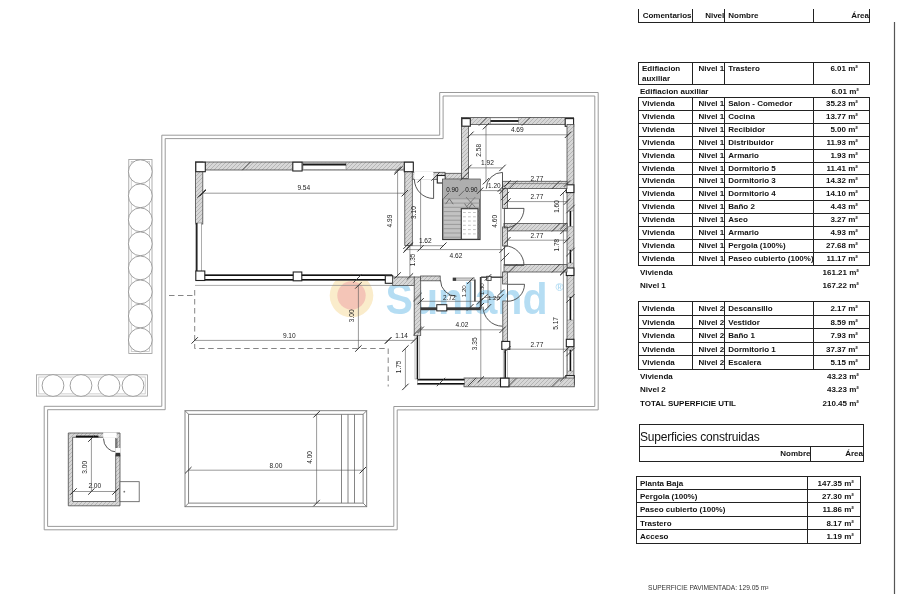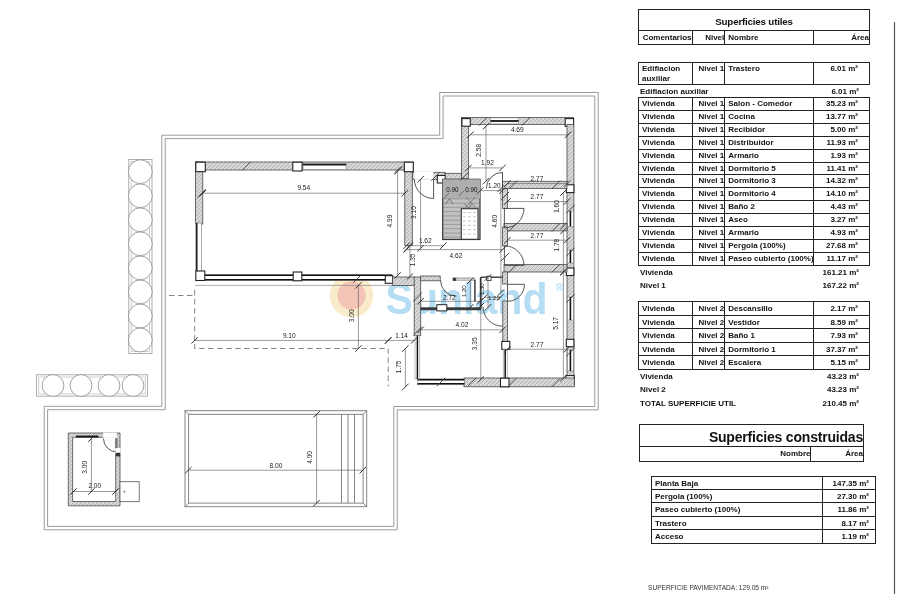--- a/index.html
+++ b/index.html
@@ -465,21 +465,20 @@
 <line x1="405.4" y1="348.5" x2="405.4" y2="386.9" stroke="#555" stroke-width="0.6"></line>
       <line x1="402.2" y1="351.7" x2="408.59999999999997" y2="345.3" stroke="#333" stroke-width="1"></line>
       <line x1="402.2" y1="390.09999999999997" x2="408.59999999999997" y2="383.7" stroke="#333" stroke-width="1"></line>
       <text x="400.9" y="366.9" font-size="6.4" fill="#222" text-anchor="middle" transform="rotate(-90 400.9 366.9)">1.75</text>
 </g>
 </svg>
 <div id="tables">
 
 <div class="tbl" style="left:638px;top:9px;width:232px">
 
-<div style="border:1px solid #222;height:22px;text-align:center;font-weight:bold;font-size:9.8px;letter-spacing:-0.2px;line-height:23px;box-sizing:border-box">Superficies utiles</div>
 
 <div class="trow" style="border:1px solid #222;border-top:none;height:13.5px">
         <div class="c vline ctr" style="width:54px;line-height:13px">Comentarios</div>
         <div class="c vline ctr" style="width:33px;line-height:13px">Nivel</div>
         <div class="c vline name" style="width:90px;line-height:13px">Nombre</div>
         <div class="c ctr" style="width:55px;line-height:13px">Área</div>
       </div>
 </div>
 
 <div class="tbl" style="left:638px;top:61.5px;width:232px;border-top:1px solid #222">
@@ -630,29 +629,29 @@
       </div>
 
 <div class="sub" style="height:13.5px;line-height:13.5px;">
         <span style="padding-left:2px">TOTAL SUPERFICIE UTIL</span>
         <span style="padding-right:11px">210.45 m²</span>
       </div>
 </div>
 
 <div class="tbl" style="left:639px;top:424px;width:225px">
 
-<div style="border:1px solid #222;height:23px;text-align:right;font-weight:bold;font-size:14px;letter-spacing:-0.2px;line-height:24px;box-sizing:border-box">Superficies construidas</div>
+<div style="border:1px solid #222;height:23px;text-align:left;font-weight:normal;font-size:12px;letter-spacing:-0.2px;line-height:24px;box-sizing:border-box">Superficies construidas</div>
 
 <div class="trow" style="border:1px solid #222;border-top:none;height:15px">
         <div class="c vline ctr" style="width:173px;line-height:14px">Nombre</div>
         <div class="c ctr" style="width:52px;line-height:14px">Área</div>
       </div>
 </div>
 
-<div class="tbl" style="left:651px;top:475.5px;width:225px;border-top:1px solid #222">
+<div class="tbl" style="left:636px;top:475.5px;width:225px;border-top:1px solid #222">
 <div class="trow bl" style="height:13.42px">
         <div class="c vline name" style="width:173px;line-height:13.42px">Planta Baja</div>
         <div class="c val" style="width:52px;line-height:13.42px;padding-right:6px">147.35 m²</div>
       </div>
 <div class="trow bl" style="height:13.42px">
         <div class="c vline name" style="width:173px;line-height:13.42px">Pergola (100%)</div>
         <div class="c val" style="width:52px;line-height:13.42px;padding-right:6px">27.30 m²</div>
       </div>
 <div class="trow bl" style="height:13.42px">
         <div class="c vline name" style="width:173px;line-height:13.42px">Paseo cubierto (100%)</div>

